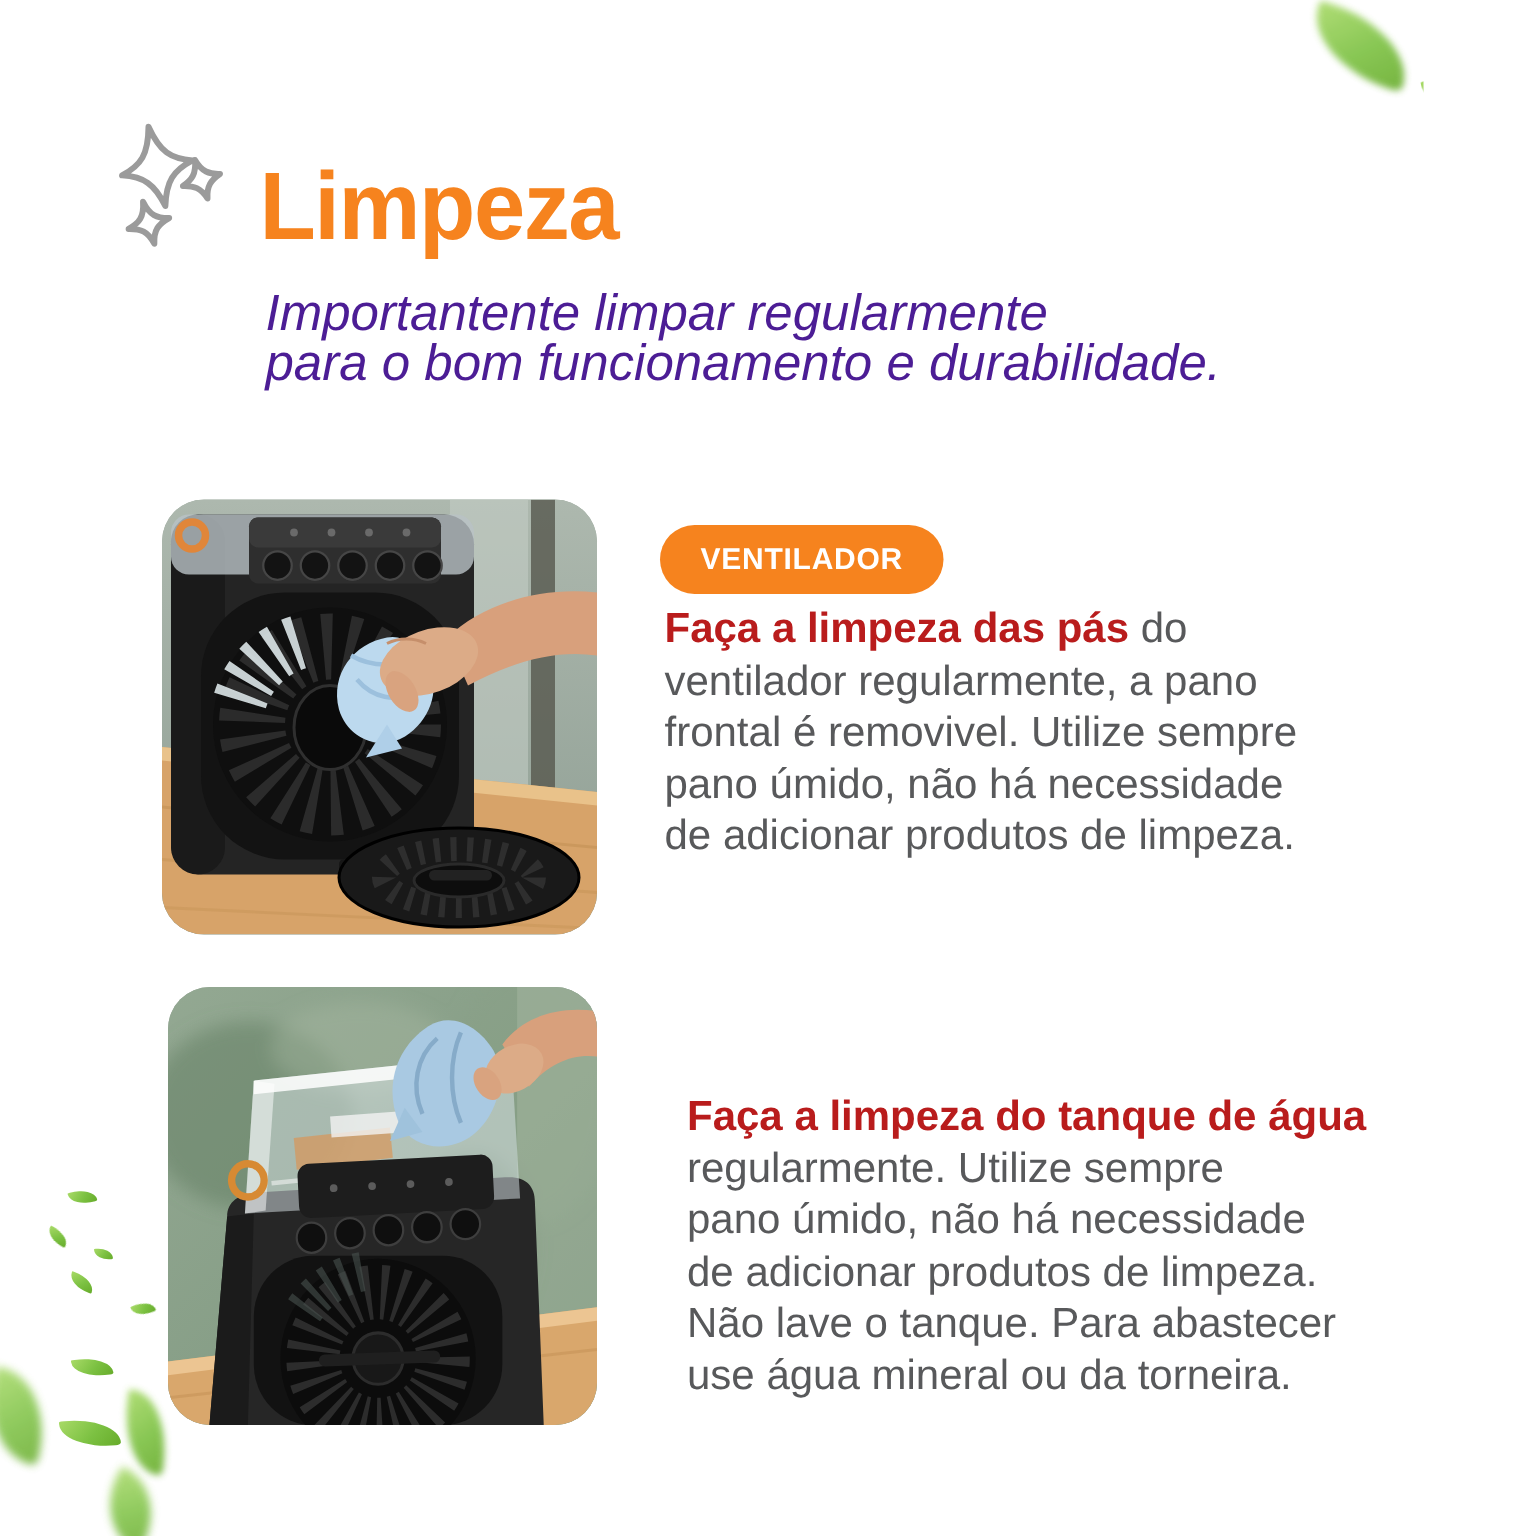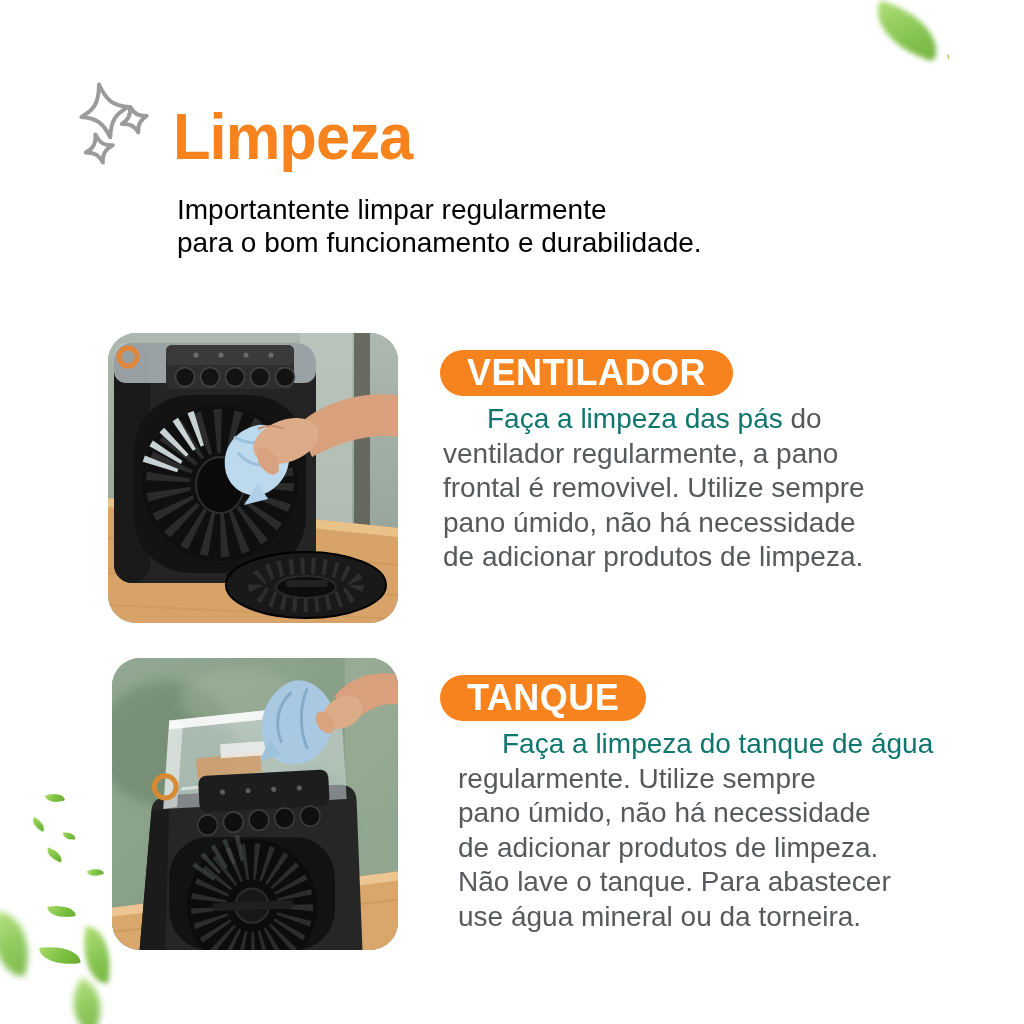--- a/index.html
+++ b/index.html
@@ -3,40 +3,40 @@
 <meta charset="utf-8">
 <style>
   html,body{margin:0;padding:0;}
   body{width:1024px;height:1024px;background:#ffffff;font-family:"Liberation Sans",sans-serif;}
   .page{position:relative;width:949px;height:1024px;background:#ffffff;overflow:hidden;}
 
   
   .sparkles{position:absolute;left:66px;top:76px;width:92px;height:96px;}
   .title{position:absolute;left:173px;top:102px;font-size:64px;line-height:70px;font-weight:bold;
          letter-spacing:-1px;color:#F6831E;margin:0;transform:scaleX(.96);transform-origin:left top;}
-  .subtitle{position:absolute;left:177px;top:193px;margin:0;font-size:28px;line-height:33px;
-            color:#000000;white-space:pre-line;}
+  .subtitle{position:absolute;left:177px;top:193px;margin:0;font-size:34px;line-height:33px;
+            font-style:italic;color:#4c1d95;white-space:pre-line;}
 
   
   .photo{position:absolute;border-radius:28px;overflow:hidden;background:#9aa89b;}
   .photo svg{display:block;width:100%;height:100%;}
   .photo-1{left:108px;top:333px;width:290px;height:290px;}
   .photo-2{left:112px;top:658px;width:286px;height:292px;}
 
   
   .badge{position:absolute;display:inline-flex;align-items:center;height:46px;padding:0 27px;
-         background:#F6831E;color:#ffffff;font-size:36px;font-weight:bold;letter-spacing:.5px;
+         background:#F6831E;color:#ffffff;font-size:20px;font-weight:bold;letter-spacing:.5px;
          border-radius:26px;}
   .badge-1{left:440px;top:350px;}
   .badge-2{left:440px;top:675px;}
 
   
   .body-text{position:absolute;width:505px;margin:0;font-size:28px;line-height:34.5px;color:#58595B;
              white-space:pre-line;}
-  .body-text strong{color:#0f766e;font-weight:normal;margin-left:44px;}
+  .body-text strong{color:#b91c1c;font-weight:bold;}
   .body-1{left:443px;top:402px;}
   .body-2{left:458px;top:727px;}
 
   
   .leaf{position:absolute;background:linear-gradient(135deg,#A8DA67 0%,#7CC142 55%,#67AC2B 100%);
         border-radius:4% 100% 10% 100%;}
 </style>
 </head>
 <body>
 
@@ -221,23 +221,20 @@
       </g>
 
       <g>
         <path d="M290,16 C260,12 238,22 226,38 L244,66 C258,50 274,44 290,46 Z" fill="#D8A07C"></path>
         <ellipse cx="234" cy="54" rx="21" ry="15" transform="rotate(-28 234 54)" fill="#DCAB87"></ellipse>
         <ellipse cx="216" cy="64" rx="8" ry="12" transform="rotate(-35 216 64)" fill="#D9A37F"></ellipse>
       </g>
     </svg>
   </div>
 
-  <div class="badge badge-2">
-    <span>TANQUE</span>
-  </div>
 
   <p class="body-text body-2"><strong>Faça a limpeza do tanque de água</strong><span>
 regularmente. Utilize sempre
 pano úmido, não há necessidade
 de adicionar produtos de limpeza.
 Não lave o tanque. Para abastecer
 use água mineral ou da torneira.</span></p>
 
   <div>
     <div class="leaf" style="left:46px;top:793px;width:18px;height:10px;transform:rotate(-16deg);"></div>

